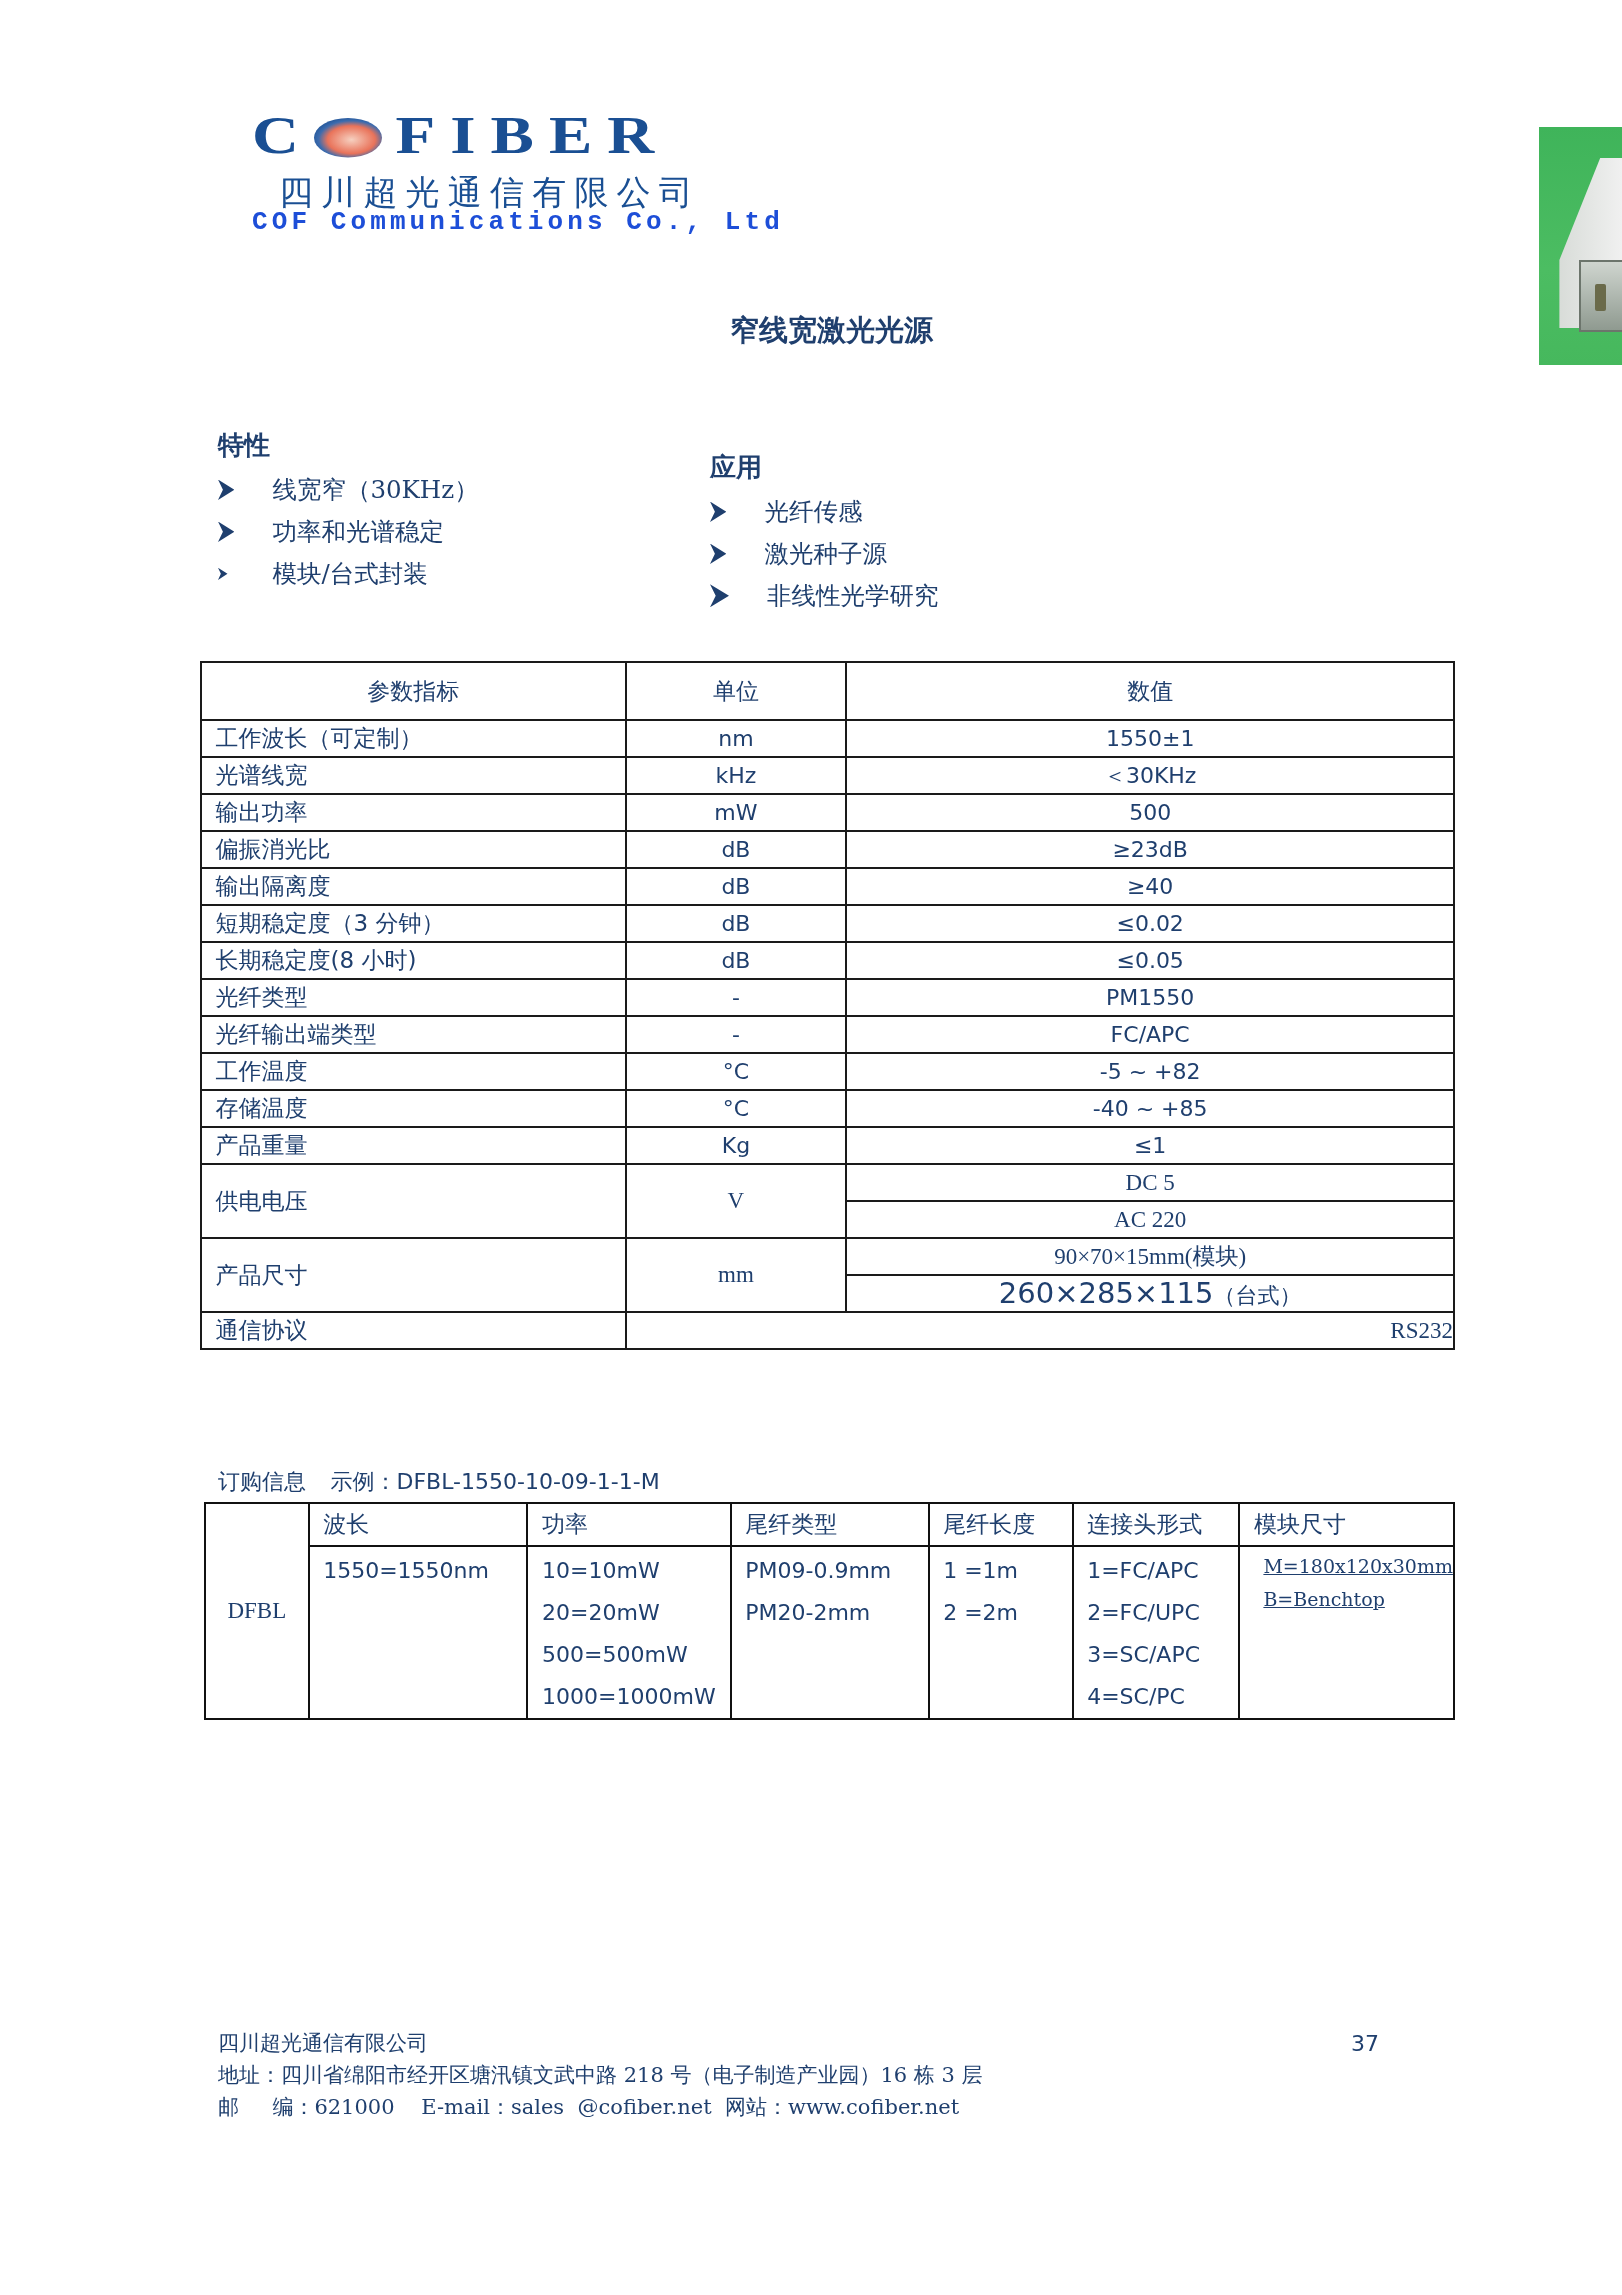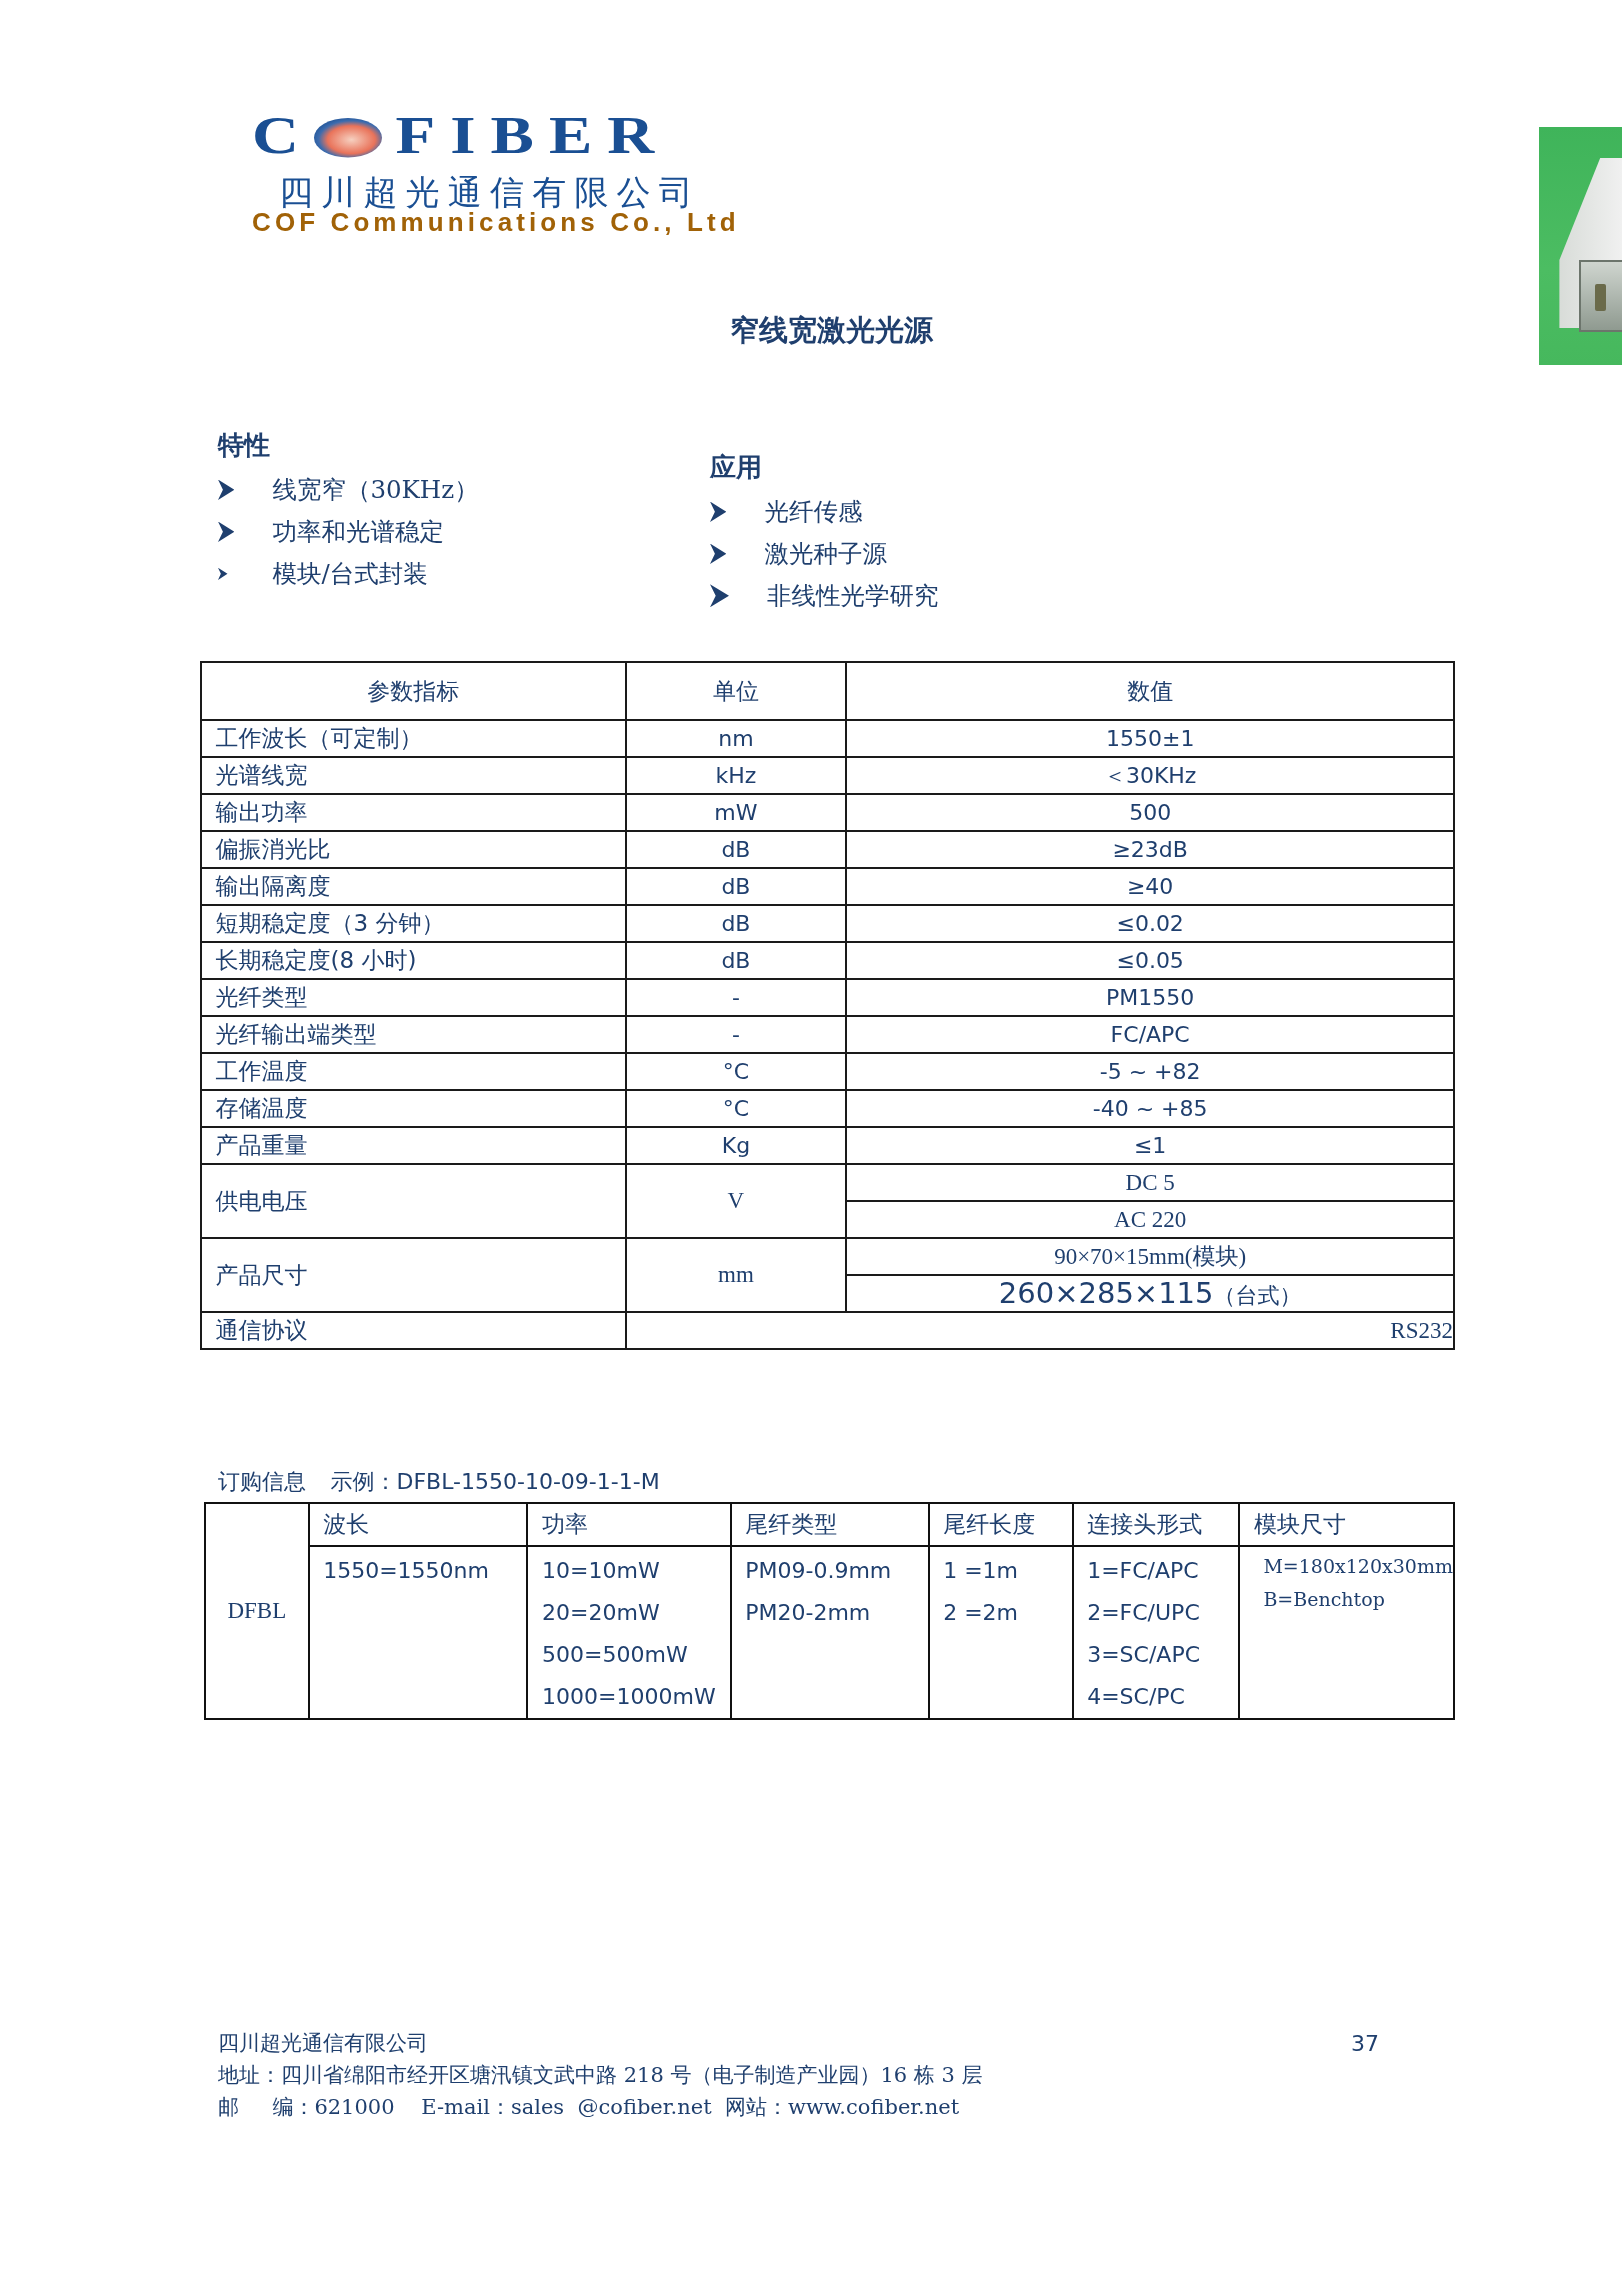--- a/index.html
+++ b/index.html
@@ -20,21 +20,21 @@
     display: inline-block; width: 68px; height: 48px; vertical-align: middle;
     border-radius: 50%; position: relative; margin-right: 13.6px; margin-top: -8.2px;
     background: radial-gradient(ellipse at 55% 55%, #f6d0c0 0%, #e9735a 45%, #3d6cae 62%, #1a4f93 80%);
   }
   .logo-cn {
     position: absolute; left: 27px; top: 59px; font-size: 34px; line-height: 38px;
     font-family: "DejaVu Sans", sans-serif; color: #1a4f93; letter-spacing: 8.2px; white-space: nowrap;
   }
   .logo-en {
     position: absolute; left: 0; top: 95px; font-size: 26px; line-height: 27px;
-    font-family: Liberation Sans, sans-serif; font-weight: bold; color: #a16207; letter-spacing: 4.1px; white-space: nowrap;
+    font-family: Liberation Mono, monospace; font-weight: bold; color: #1d4ed8; letter-spacing: 4.1px; white-space: nowrap;
   }
   
   .photo {
     left: 1539px; top: 127px; width: 84px; height: 238px;
     background: linear-gradient(180deg, #3fb45a 0%, #4cbd62 60%, #46b85d 100%);
   }
   .photo .box {
     position: absolute; left: 20.4px; top: 31px; width: 68px; height: 170px;
     background: linear-gradient(90deg, #d8dcd8, #f2f2f2);
     clip-path: polygon(60% 0, 100% 0, 100% 100%, 0 100%, 0 60%);
@@ -297,21 +297,21 @@
     </div>
         </td>
     <td>
           <div class="optlist">
       <div class="opt">1=FC/APC</div>
       <div class="opt">2=FC/UPC</div>
       <div class="opt">3=SC/APC</div>
       <div class="opt">4=SC/PC</div>
     </div>
         </td>
-    <td style="padding-left:23px;">
+    <td style="padding-left:23px;text-decoration:underline;">
           <div class="optlist">
       <div class="mono-opt">M=180x120x30mm</div>
       <div class="mono-opt">B=Benchtop</div>
     </div>
         </td>
   </tr>
 </tbody>
   </table>
 
 <div class="abs footer"><div>四川超光通信有限公司</div><div>地址：四川省绵阳市经开区塘汛镇文武中路 218 号（电子制造产业园）16 栋 3 层</div><div>邮     编：621000    E-mail：sales  @cofiber.net  网站：www.cofiber.net</div></div>

